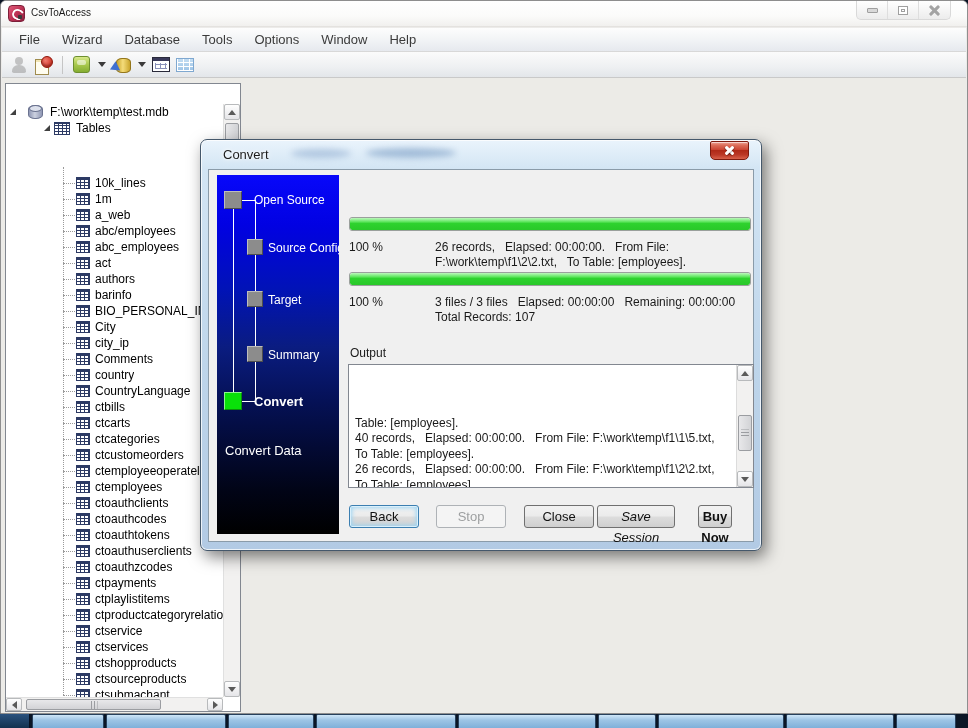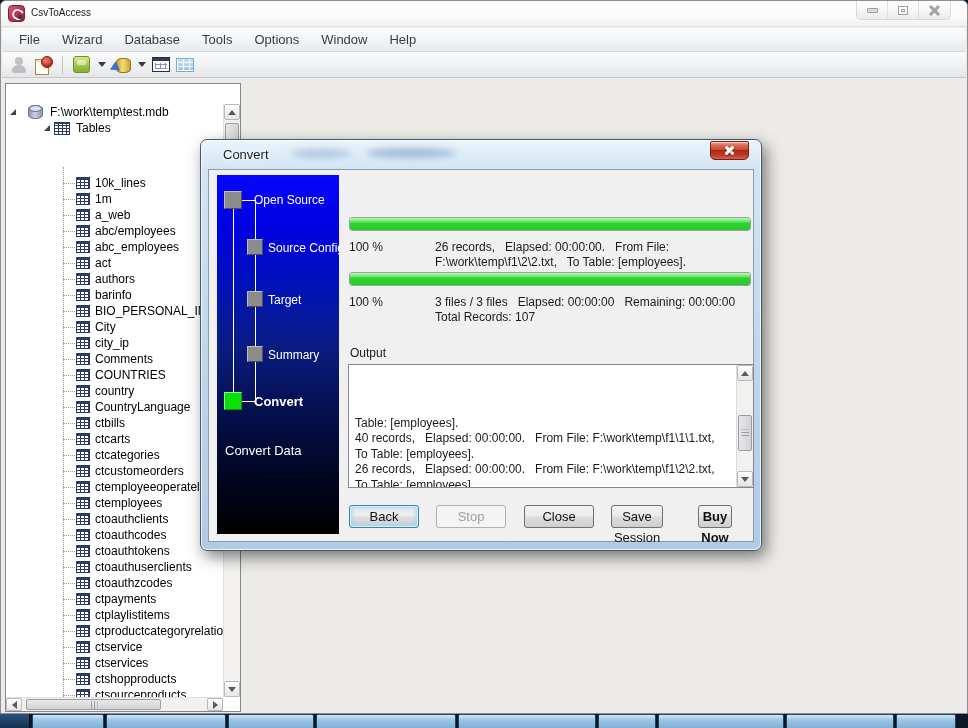--- a/index.html
+++ b/index.html
@@ -284,24 +284,20 @@
               <div class="tree-row tree-item">
                 <span class="tbl-icon"></span>
                 <span class="tree-label">city_ip</span>
               </div>
 
               <div class="tree-row tree-item">
                 <span class="tbl-icon"></span>
                 <span class="tree-label">Comments</span>
               </div>
 
-              <div class="tree-row tree-item">
-                <span class="tbl-icon"></span>
-                <span class="tree-label">COUNTRIES</span>
-              </div>
 
               <div class="tree-row tree-item">
                 <span class="tbl-icon"></span>
                 <span class="tree-label">country</span>
               </div>
 
               <div class="tree-row tree-item">
                 <span class="tbl-icon"></span>
                 <span class="tree-label">CountryLanguage</span>
               </div>
@@ -475,38 +471,38 @@
         </div>
       <span class="ptext" style="left:140px;top:125px;">100 %</span>
       <span class="ptext" style="left:226px;top:125px;">3 files / 3 files   Elapsed: 00:00:00   Remaining: 00:00:00</span>
       <span class="ptext" style="left:226px;top:140px;">Total Records: 107</span>
 
       <span class="output-label">Output</span>
 
       <div class="output-box">
         <div class="output-text">
           
-        <div>Table: [employees].</div><div>40 records,   Elapsed: 00:00:00.   From File: F:\work\temp\f1\1\1.txt,</div><div>To Table: [employees].</div><div>26 records,   Elapsed: 00:00:00.   From File: F:\work\temp\f1\2\2.txt,</div><div>To Table: [employees].</div></div>
+        <div>Table: [employees].</div><div>40 records,   Elapsed: 00:00:00.   From File: F:\work\temp\f1\1\5.txt,</div><div>To Table: [employees].</div><div>26 records,   Elapsed: 00:00:00.   From File: F:\work\temp\f1\2\2.txt,</div><div>To Table: [employees].</div></div>
         <div class="out-vscroll">
           <div class="sb-btn" style="left:0;top:0;width:16px;height:16px;">
               <div class="tri up"></div>
             </div>
           <div class="sb-thumb" style="left:1px;width:14px;top:50px;height:36px;">
               <div class="grip"></div>
             </div>
           <div class="sb-btn" style="left:0;bottom:0;width:16px;height:16px;">
               <div class="tri down"></div>
             </div>
         </div>
       </div>
 
       <div class="btn focused" style="left:140px;width:70px;">Back</div>
       <div class="btn disabled" style="left:227px;width:70px;">Stop</div>
       <div class="btn" style="left:315px;width:70px;">Close</div>
-      <div class="btn" style="left:402px;width:52px;">Save Session</div>
+      <div class="btn" style="left:388px;width:78px;font-style:italic;">Save Session</div>
       <div class="btn bold" style="left:489px;width:34px;">Buy Now</div>
     </div>
   </div>
 
   <div class="taskbar">
     <div class="task-start"></div>
     <div class="task-seg" style="width:72px;"></div>
     <div class="task-seg" style="width:120px;"></div>
     <div class="task-seg" style="width:86px;"></div>
     <div class="task-seg" style="width:140px;"></div>

